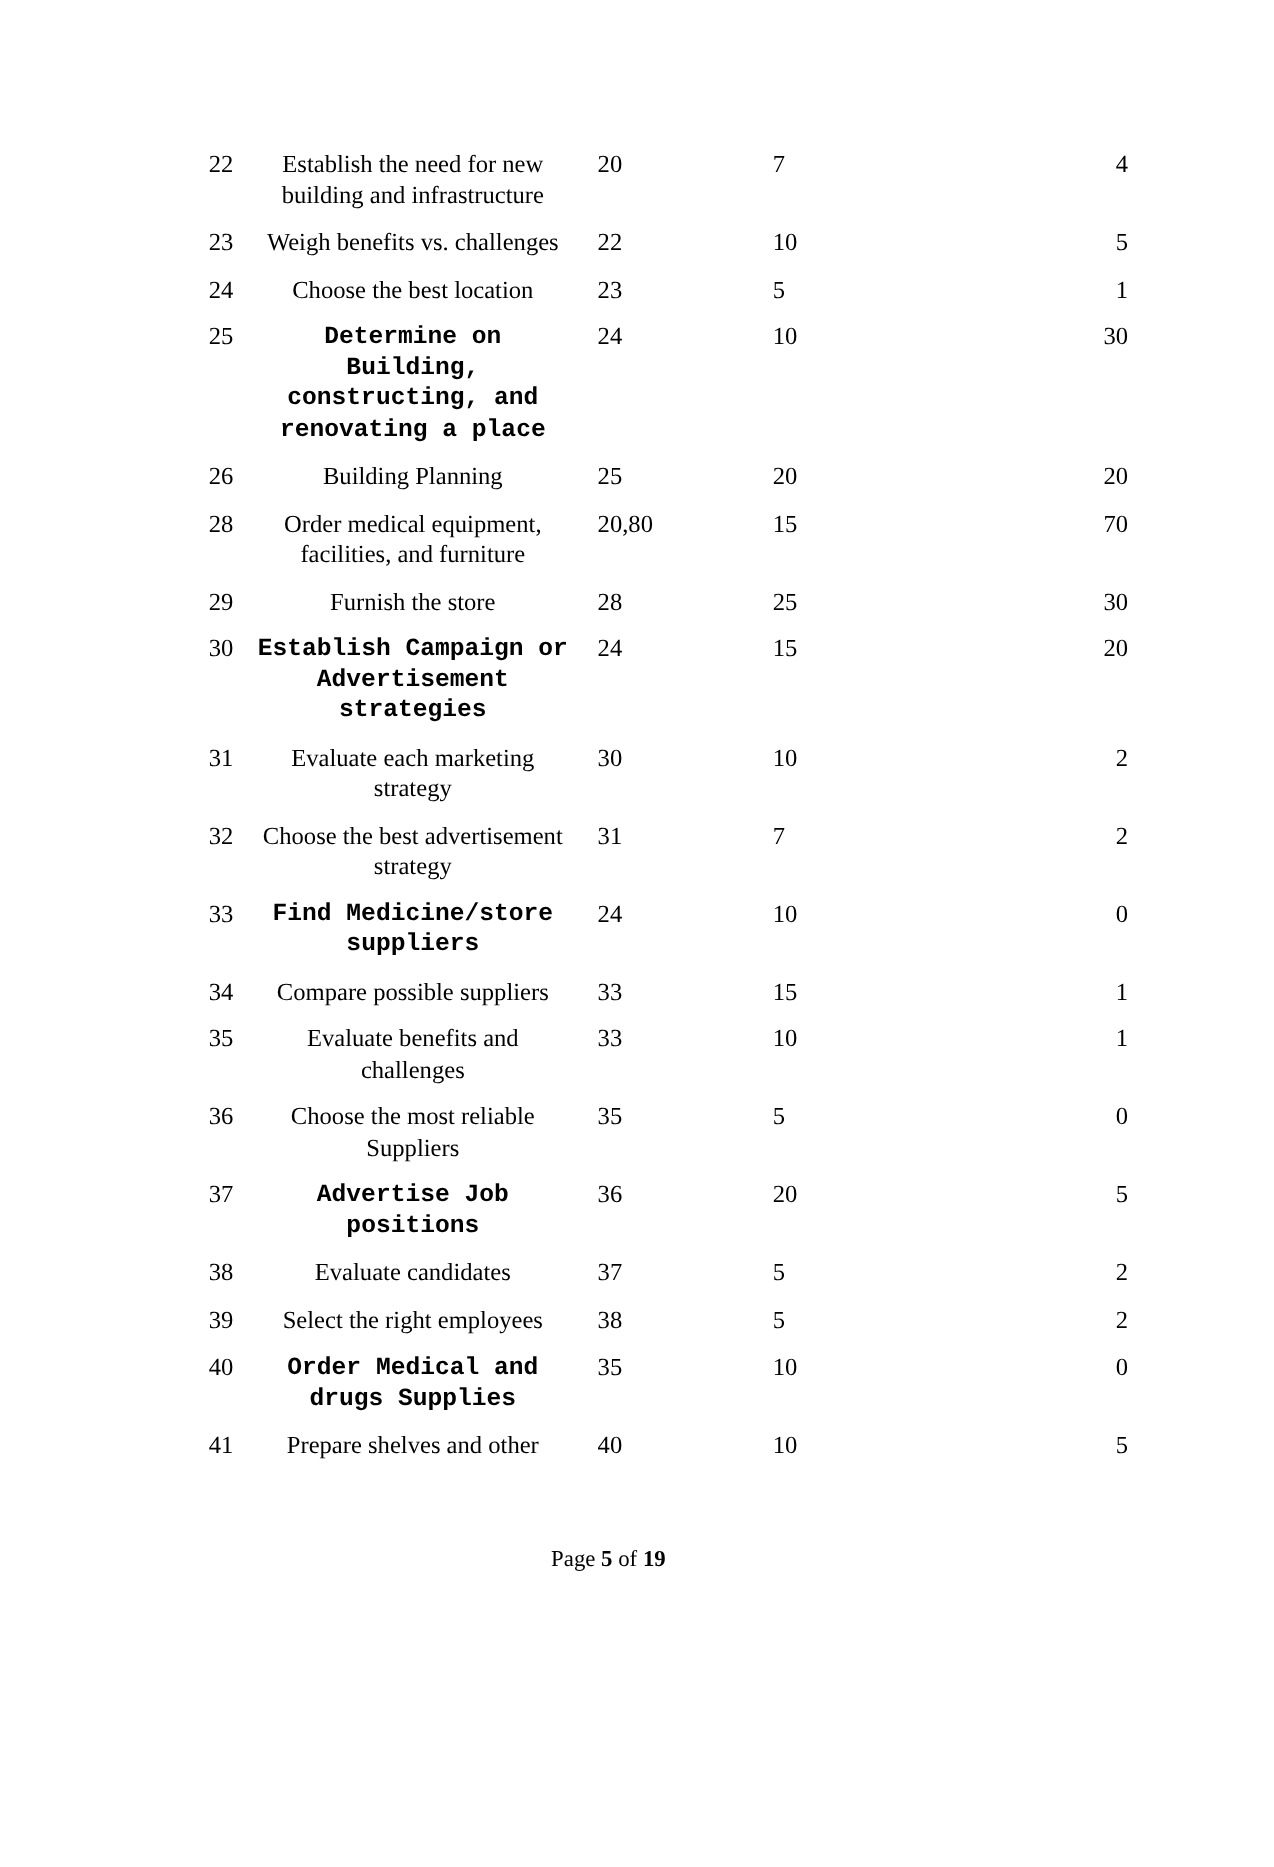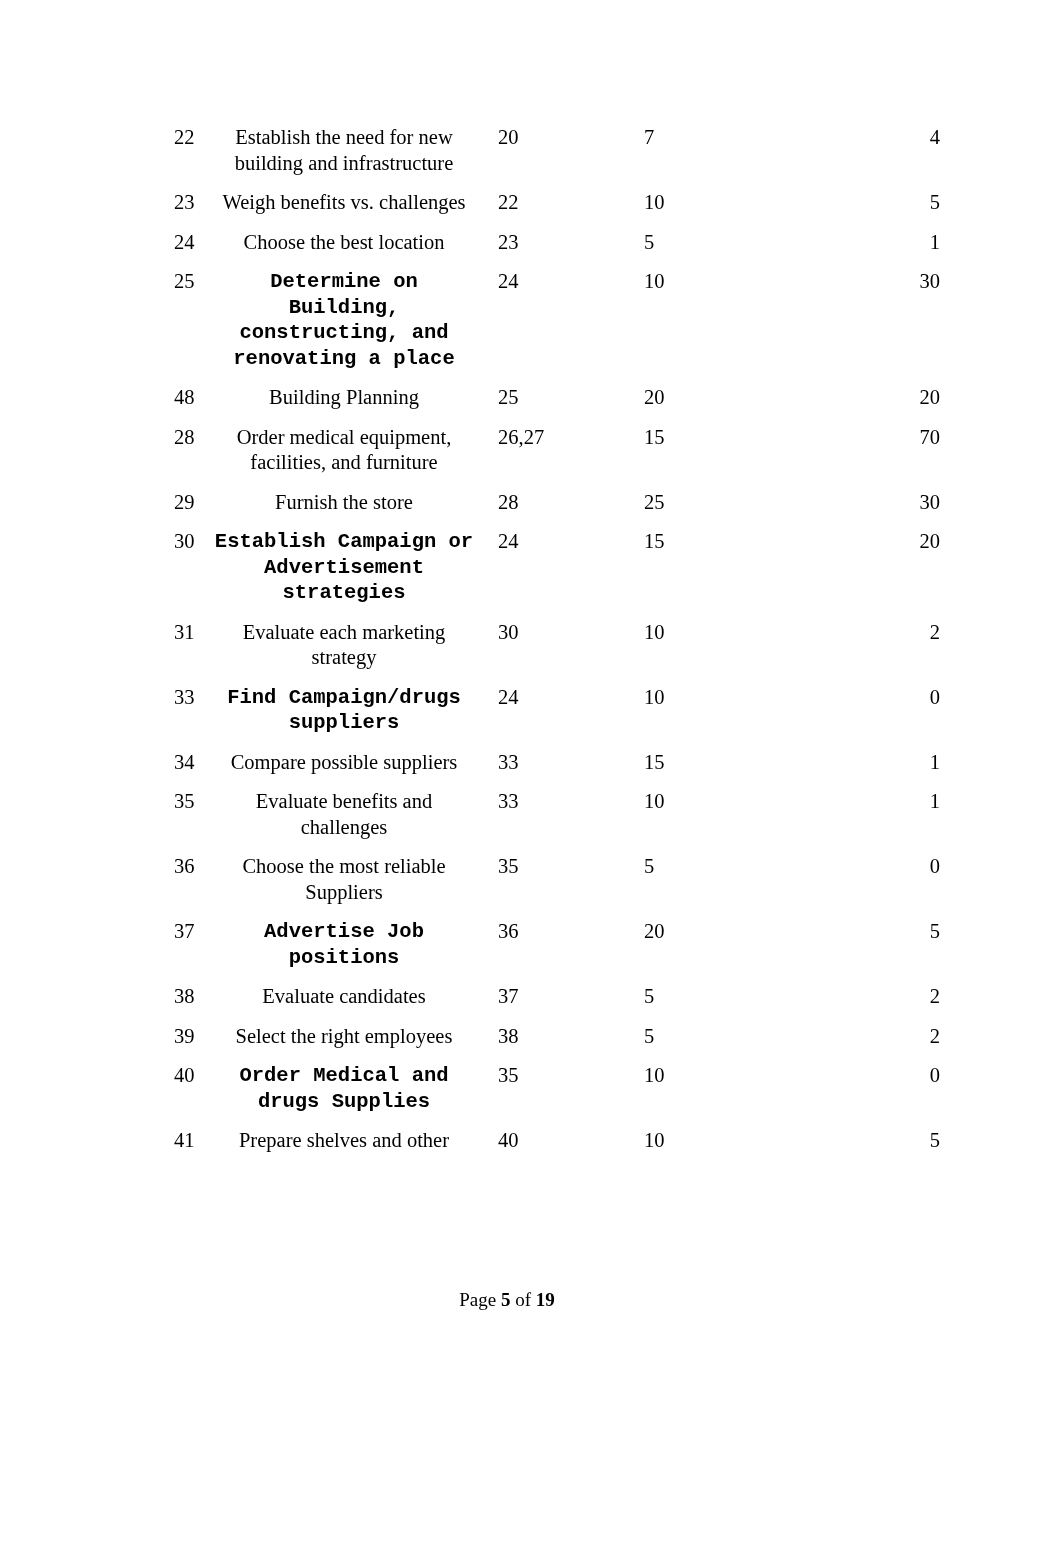--- a/index.html
+++ b/index.html
@@ -100,30 +100,30 @@
           <td class="cell-cost">1</td>
         </tr>
         <tr class="bold">
           <td class="cell-id">25</td>
           <td class="cell-task">Determine on Building, constructing, and renovating a place</td>
           <td class="cell-pred">24</td>
           <td class="cell-dur">10</td>
           <td class="cell-cost">30</td>
         </tr>
         <tr>
-          <td class="cell-id">48</td>
+          <td class="cell-id">26</td>
           <td class="cell-task">Building Planning</td>
           <td class="cell-pred">25</td>
           <td class="cell-dur">20</td>
           <td class="cell-cost">20</td>
         </tr>
         <tr>
           <td class="cell-id">28</td>
           <td class="cell-task">Order medical equipment, facilities, and furniture</td>
-          <td class="cell-pred">26,27</td>
+          <td class="cell-pred">20,80</td>
           <td class="cell-dur">15</td>
           <td class="cell-cost">70</td>
         </tr>
         <tr>
           <td class="cell-id">29</td>
           <td class="cell-task">Furnish the store</td>
           <td class="cell-pred">28</td>
           <td class="cell-dur">25</td>
           <td class="cell-cost">30</td>
         </tr>
@@ -134,23 +134,30 @@
           <td class="cell-dur">15</td>
           <td class="cell-cost">20</td>
         </tr>
         <tr>
           <td class="cell-id">31</td>
           <td class="cell-task">Evaluate each marketing strategy</td>
           <td class="cell-pred">30</td>
           <td class="cell-dur">10</td>
           <td class="cell-cost">2</td>
         </tr>
+        <tr>
+          <td class="cell-id">32</td>
+          <td class="cell-task">Choose the best advertisement strategy</td>
+          <td class="cell-pred">31</td>
+          <td class="cell-dur">7</td>
+          <td class="cell-cost">2</td>
+        </tr>
         <tr class="bold">
           <td class="cell-id">33</td>
-          <td class="cell-task">Find Campaign/drugs suppliers</td>
+          <td class="cell-task">Find Medicine/store suppliers</td>
           <td class="cell-pred">24</td>
           <td class="cell-dur">10</td>
           <td class="cell-cost">0</td>
         </tr>
         <tr>
           <td class="cell-id">34</td>
           <td class="cell-task">Compare possible suppliers</td>
           <td class="cell-pred">33</td>
           <td class="cell-dur">15</td>
           <td class="cell-cost">1</td>

